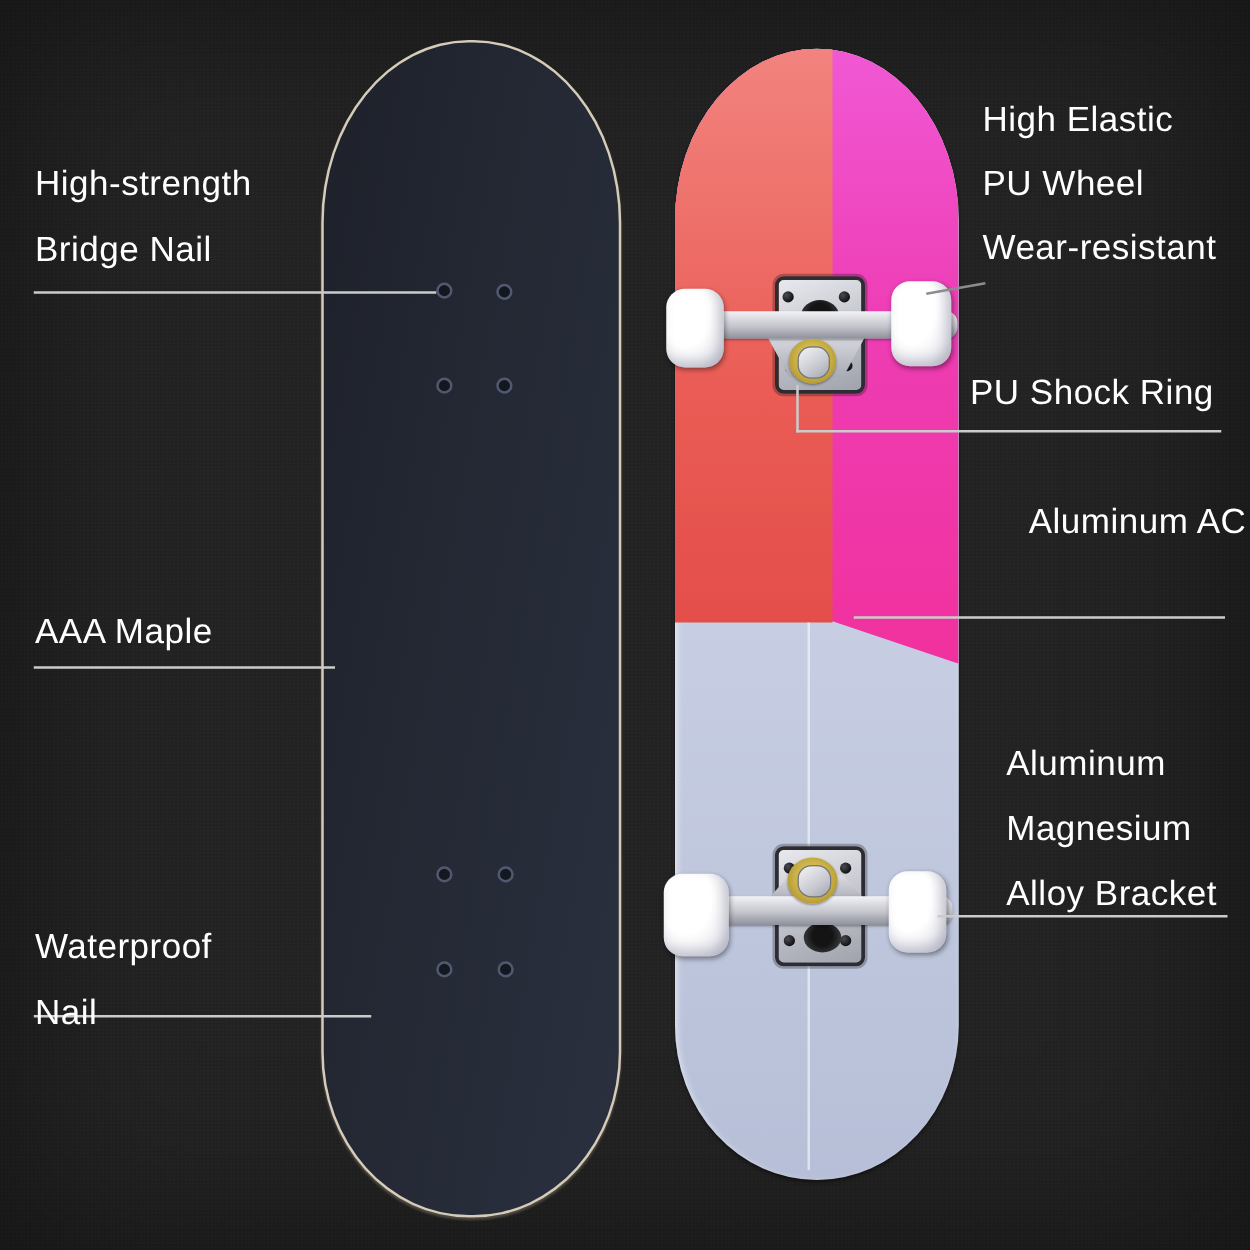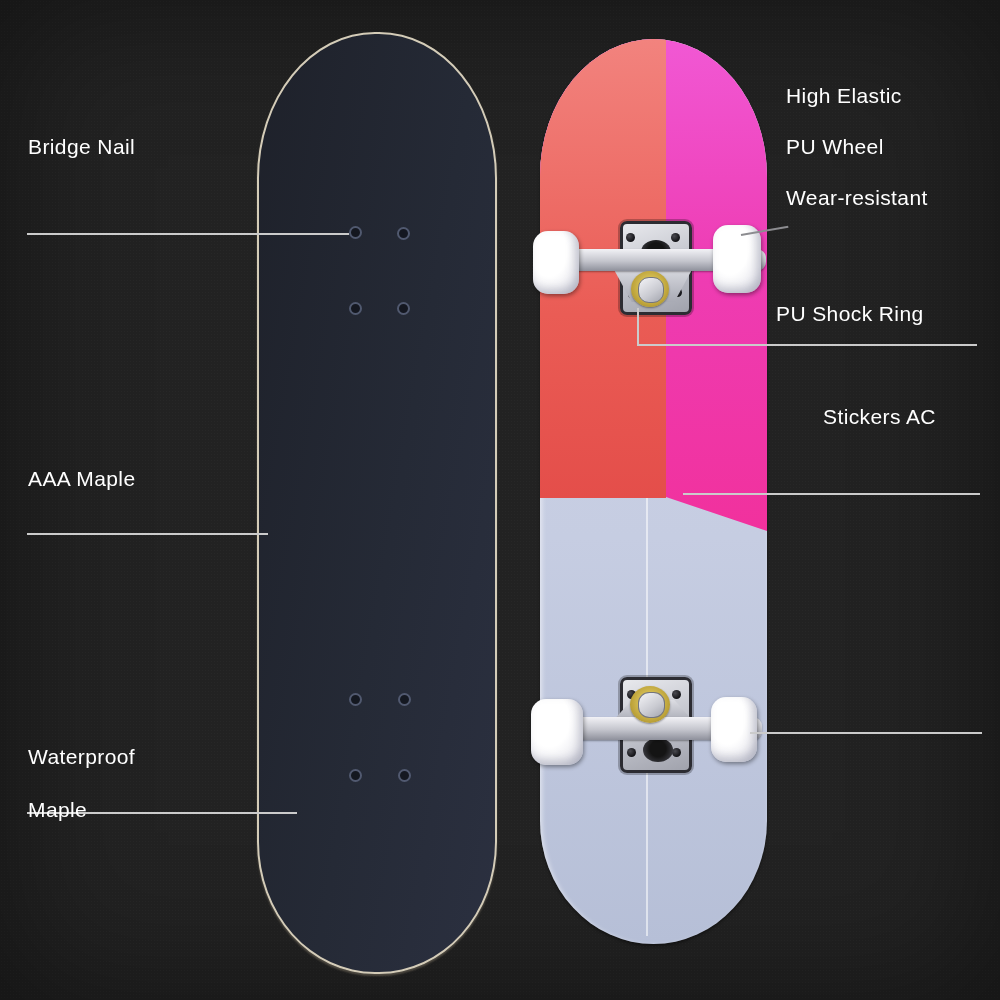--- a/index.html
+++ b/index.html
@@ -76,21 +76,21 @@
     background:radial-gradient(ellipse at 35% 32%,#ffffff 42%,#ececf1 72%,#cfd0da 100%);
     box-shadow:inset -4px -5px 9px rgba(115,118,140,0.35), 1px 2px 4px rgba(0,0,0,0.4);
   }
   
   .cl{position:absolute;background:#cbcbcb;z-index:8;}
   .cl-h{height:2px;}
   .cl-v{width:2px;}
   .cl-dark{background:#8c8c90;}
   
   .lbl{
-    position:absolute;color:#ffffff;font-size:21px;line-height:52px;
+    position:absolute;color:#ffffff;font-size:28px;line-height:52px;
     letter-spacing:0.4px;z-index:9;white-space:nowrap;
   }
 </style>
 </head>
 <body>
 
 <div class="stage">
 
   <div class="abs deck-left">
     <span class="hole" style="left:90px;top:192px"></span>
@@ -140,40 +140,46 @@
   <div class="cl cl-h" style="left:27px;top:233px;width:322px;"></div>
   <div class="cl cl-h" style="left:27px;top:533px;width:241px;"></div>
   <div class="cl cl-h" style="left:27px;top:812px;width:270px;"></div>
   <div class="cl cl-h cl-dark" style="left:741px;top:234px;width:48px;transform:rotate(-10deg);transform-origin:left center;"></div>
   <div class="cl cl-v" style="left:637px;top:308px;height:38px;"></div>
   <div class="cl cl-h" style="left:637px;top:344px;width:340px;"></div>
   <div class="cl cl-h" style="left:683px;top:493px;width:297px;"></div>
   <div class="cl cl-h" style="left:750px;top:732px;width:232px;"></div>
 
   <div class="lbl" style="left:28px;top:120px;line-height:53px;">
+    <div>High-strength</div>
     <div>Bridge Nail</div>
   </div>
 
-  <div class="lbl" style="left:28px;top:453px;">
+  <div class="lbl" style="left:28px;top:479px;">
     <div>AAA Maple</div>
   </div>
 
   <div class="lbl" style="left:28px;top:730px;line-height:53px;">
     <div>Waterproof</div>
-    <div>Maple</div>
+    <div>Nail</div>
   </div>
 
   <div class="lbl" style="left:786px;top:70px;line-height:51px;">
     <div>High Elastic</div>
     <div>PU Wheel</div>
     <div>Wear-resistant</div>
   </div>
 
   <div class="lbl" style="left:776px;top:288px;">
     <div>PU Shock Ring</div>
   </div>
 
   <div class="lbl" style="left:823px;top:391px;">
-    <div>Stickers AC</div>
+    <div>Aluminum AC</div>
   </div>
 
+  <div class="lbl" style="left:805px;top:585px;">
+    <div>Aluminum</div>
+    <div>Magnesium</div>
+    <div>Alloy Bracket</div>
+  </div>
 
 </div>
 
 </body></html>

